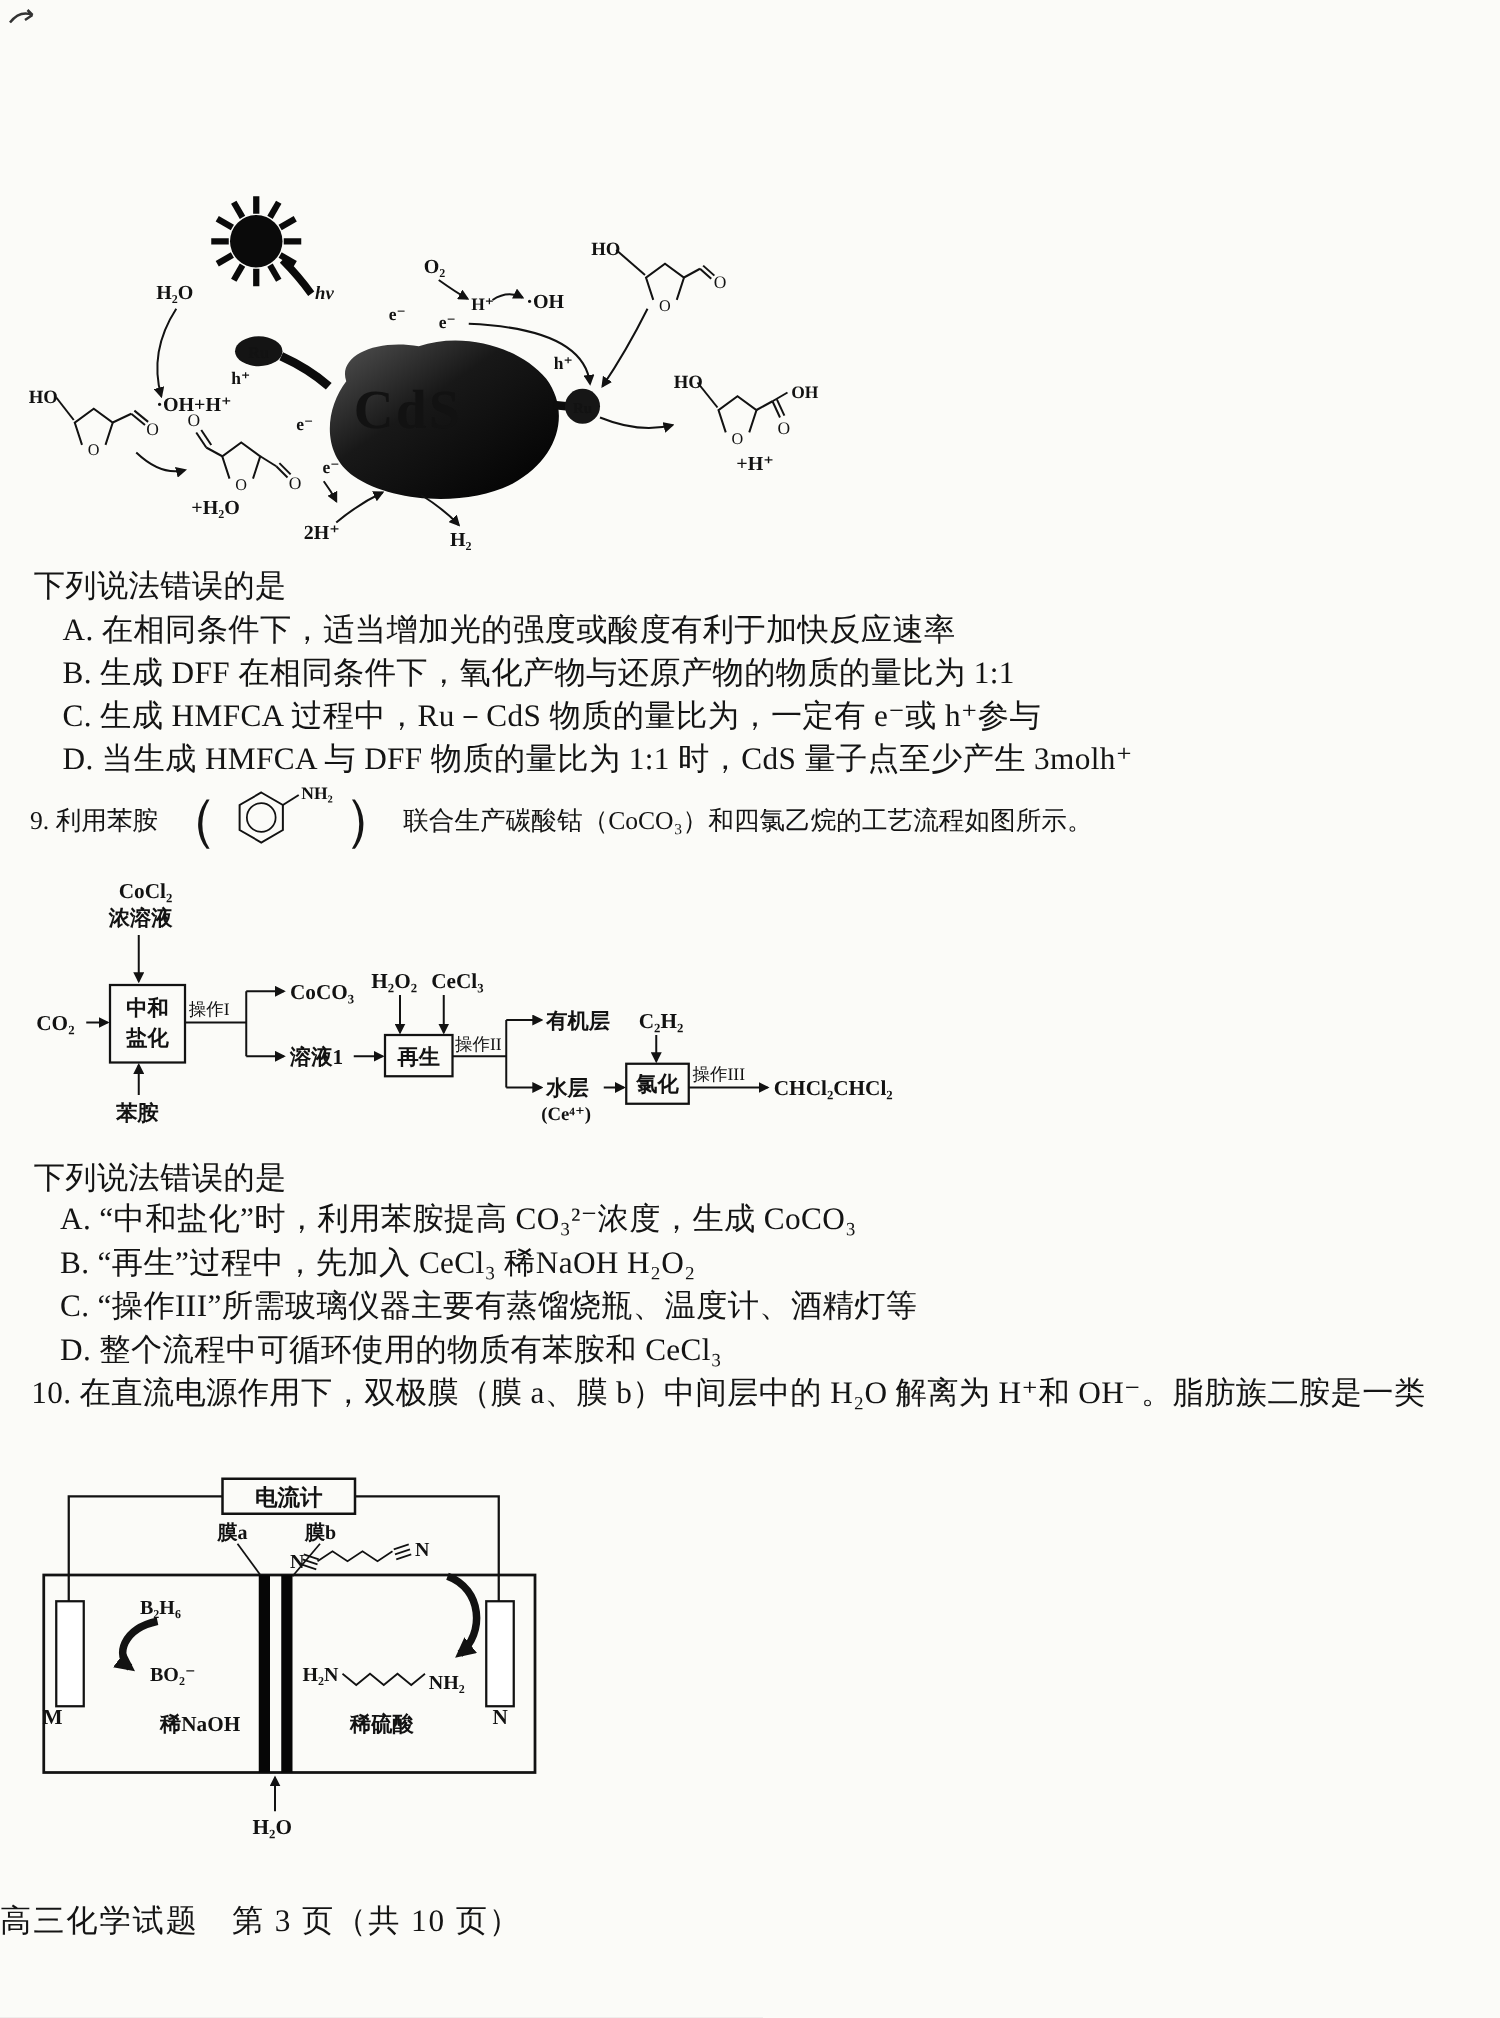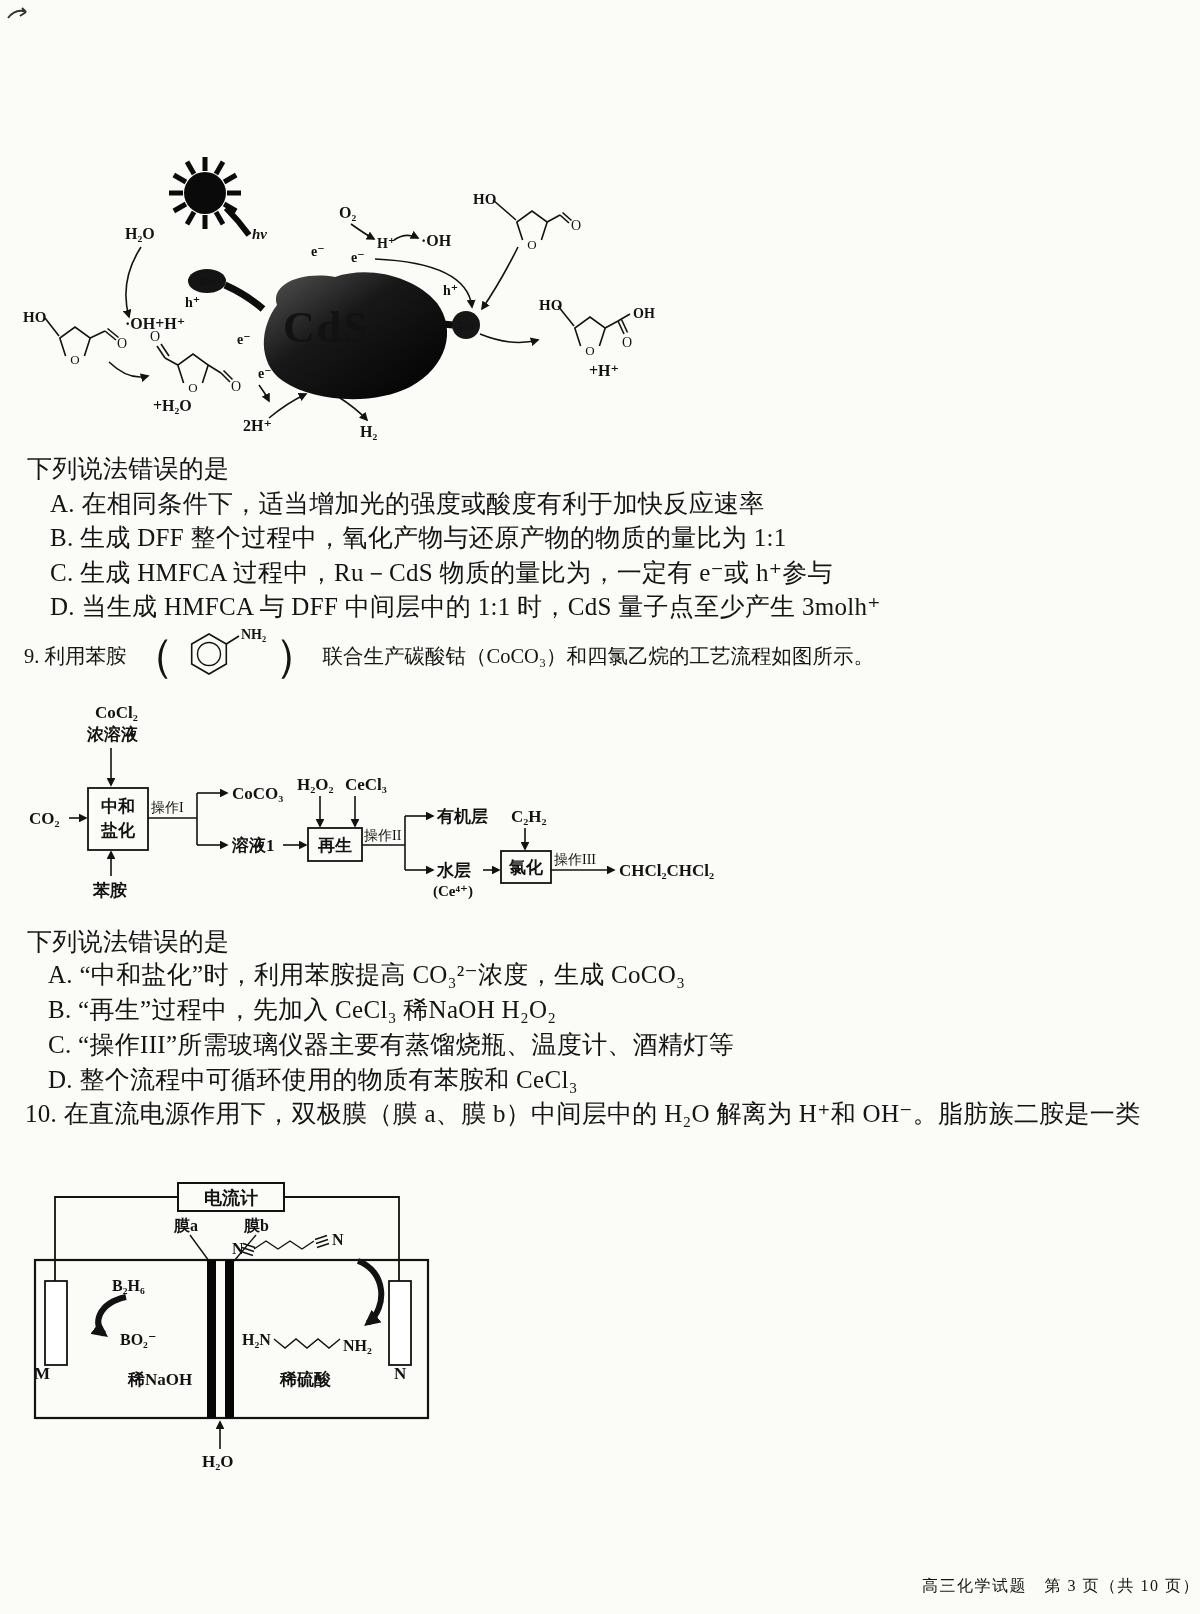--- a/index.html
+++ b/index.html
@@ -34,24 +34,24 @@
   }
   .bigparen {
     font-size: 46px;
     font-weight: 400;
     line-height: 1;
     padding: 0 2px;
   }
   .footer {
     position: absolute;
     left: 0;
-    top: 1576px;
+    top: 1520px;
     width: 100%;
-    text-align: right;
-    font-size: 16px;
+    text-align: left;
+    font-size: 25px;
     letter-spacing: 1.5px;
   }
   svg text { font-family: "Liberation Serif", "DejaVu Serif", serif; fill: #121212; }
   svg .ln { stroke: #121212; stroke-width: 1.6; fill: none; }
   svg .box { stroke: #121212; stroke-width: 1.8; fill: none; }
 </style>
 </head>
 <body>
 
 <div class="page">
@@ -180,23 +180,23 @@
     <text x="574" y="241" font-size="16" font-weight="bold">+H⁺</text>
 
     <path class="ln" d="M254 283 Q 272 268 291 259" marker-end="url(#k1)"></path>
     <text x="228" y="296" font-size="16" font-weight="bold">2H⁺</text>
     <path class="ln" d="M322 261 Q 341 273 352 285" marker-end="url(#k1)"></path>
     <text x="345" y="302" font-size="16" font-weight="bold">H₂</text>
   </svg>
 
   <div class="tline" style="left:27px; top:452px">下列说法错误的是</div>
   <div class="tline" style="left:50px; top:487px">A. 在相同条件下，适当增加光的强度或酸度有利于加快反应速率</div>
-  <div class="tline" style="left:50px; top:521px">B. 生成 DFF 整个过程中，氧化产物与还原产物的物质的量比为 1:1</div>
+  <div class="tline" style="left:50px; top:521px">B. 生成 DFF 在相同条件下，氧化产物与还原产物的物质的量比为 1:1</div>
   <div class="tline" style="left:50px; top:556px">C. 生成 HMFCA 过程中，Ru－CdS 物质的量比为，一定有 e⁻或 h⁺参与</div>
-  <div class="tline" style="left:50px; top:590px">D. 当生成 HMFCA 与 DFF 中间层中的 1:1 时，CdS 量子点至少产生 3molh⁺</div>
+  <div class="tline" style="left:50px; top:590px">D. 当生成 HMFCA 与 DFF 物质的量比为 1:1 时，CdS 量子点至少产生 3molh⁺</div>
 
   <div class="q9row">
     <span>9. 利用苯胺</span>
     <span class="bigparen">（</span>
     <svg width="96" height="62" viewBox="0 0 96 62">
       <polygon points="32,9 49.3,19 49.3,39 32,49 14.7,39 14.7,19" fill="none" stroke="#121212" stroke-width="1.6"></polygon>
       <circle cx="32" cy="29" r="11.5" fill="none" stroke="#121212" stroke-width="1.4"></circle>
       <line x1="49.3" y1="19" x2="62" y2="11" stroke="#121212" stroke-width="1.6"></line>
       <text x="64" y="14" font-size="14" font-weight="bold">NH₂</text>
     </svg>

